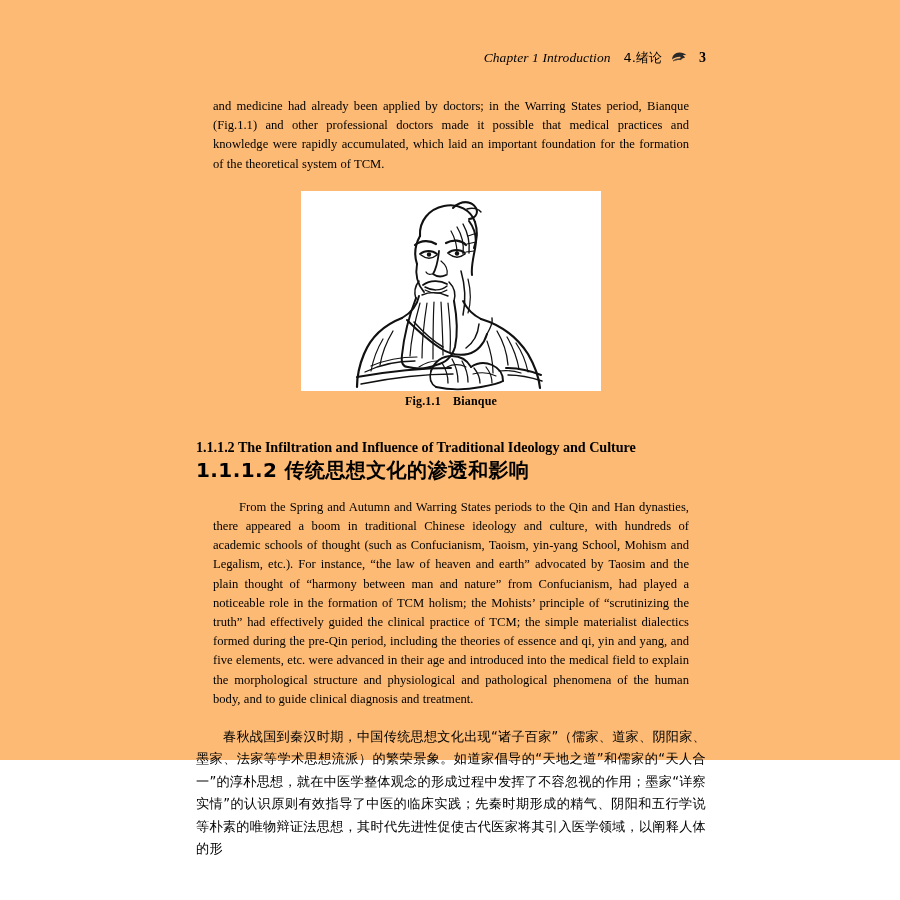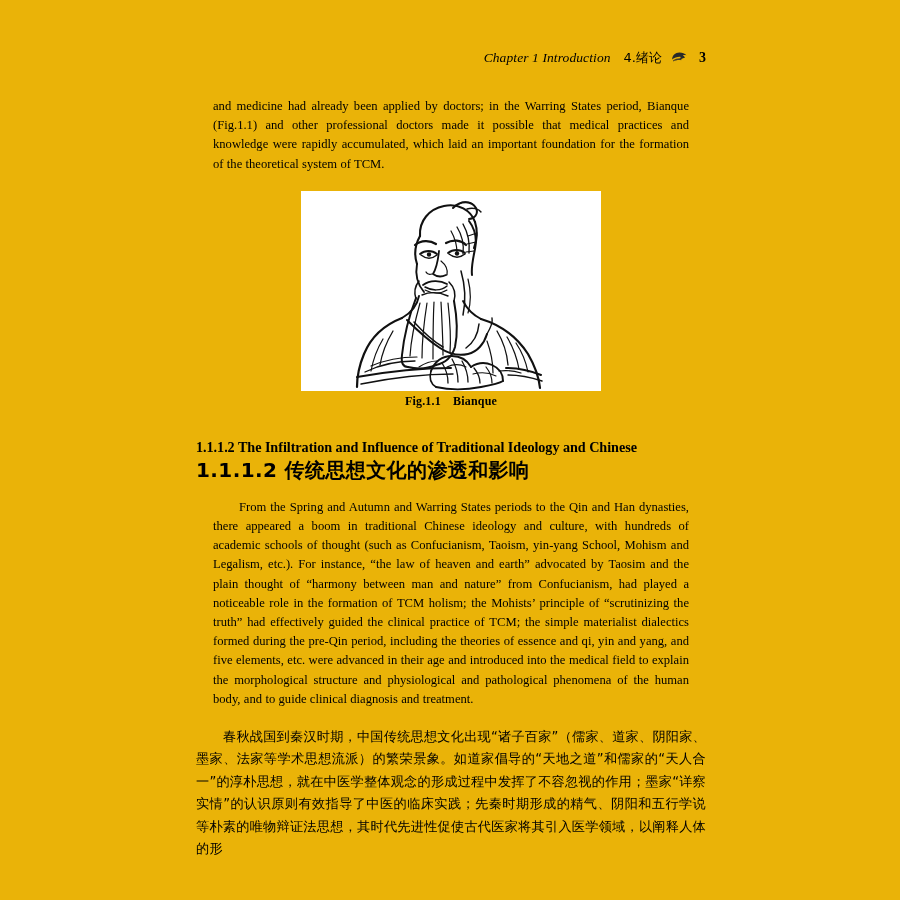--- a/index.html
+++ b/index.html
@@ -12,22 +12,22 @@
     height: 900px;
     overflow: hidden;
     font-family: "Liberation Serif", "DejaVu Serif", serif;
     color: #000000;
     -webkit-font-smoothing: antialiased;
   }
 
   .page {
     position: relative;
     width: 900px;
-    height: 900px;
-    background: #eab308;
+    height: 760px;
+    background: #fdba74;
   }
 
   
   .running-header {
     position: absolute;
     top: 48px;
     left: 196px;
     width: 510px;
     display: flex;
     align-items: center;
@@ -272,21 +272,21 @@
       </svg>
 
       <div class="fig-caption">
         <div class="fig-caption-en">
           <span>Fig.1.1</span><span class="capspace"></span><span>Bianque</span>
         </div>
       </div>
     </div>
 
     <div class="heading-block">
-      <h3 class="head-en">1.1.1.2 The Infiltration and Influence of Traditional Ideology and Chinese</h3>
+      <h3 class="head-en">1.1.1.2 The Infiltration and Influence of Traditional Ideology and Culture</h3>
       <h3 class="head-cn">1.1.1.2 传统思想文化的渗透和影响</h3>
     </div>
 
     <p class="en indent body-after-head">From the Spring and Autumn and Warring States periods to the Qin and Han dynasties, there appeared a boom in traditional Chinese ideology and culture, with hundreds of academic schools of thought (such as Confucianism, Taoism, yin-yang School, Mohism and Legalism, etc.). For instance, “the law of heaven and earth” advocated by Taosim and the plain thought of “harmony between man and nature” from Confucianism, had played a noticeable role in the formation of TCM holism; the Mohists’ principle of “scrutinizing the truth” had effectively guided the clinical practice of TCM; the simple materialist dialectics formed during the pre-Qin period, including the theories of essence and qi, yin and yang, and five elements, etc. were advanced in their age and introduced into the medical field to explain the morphological structure and physiological and pathological phenomena of the human body, and to guide clinical diagnosis and treatment.</p>
 
     <p class="cn">春秋战国到秦汉时期，中国传统思想文化出现“诸子百家”（儒家、道家、阴阳家、墨家、法家等学术思想流派）的繁荣景象。如道家倡导的“天地之道”和儒家的“天人合一”的淳朴思想，就在中医学整体观念的形成过程中发挥了不容忽视的作用；墨家“详察实情”的认识原则有效指导了中医的临床实践；先秦时期形成的精气、阴阳和五行学说等朴素的唯物辩证法思想，其时代先进性促使古代医家将其引入医学领域，以阐释人体的形</p>
 
   </div>
 </div>
 

